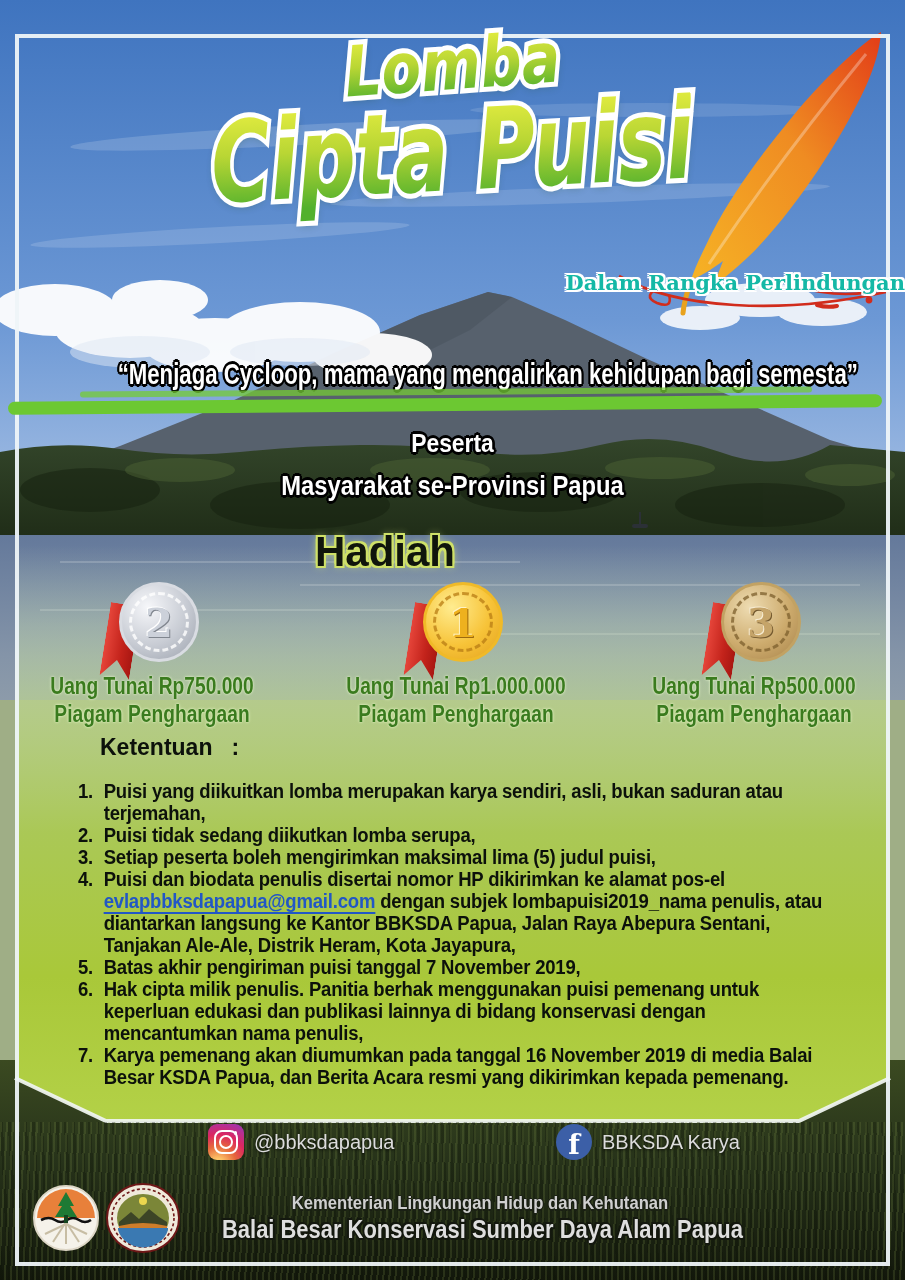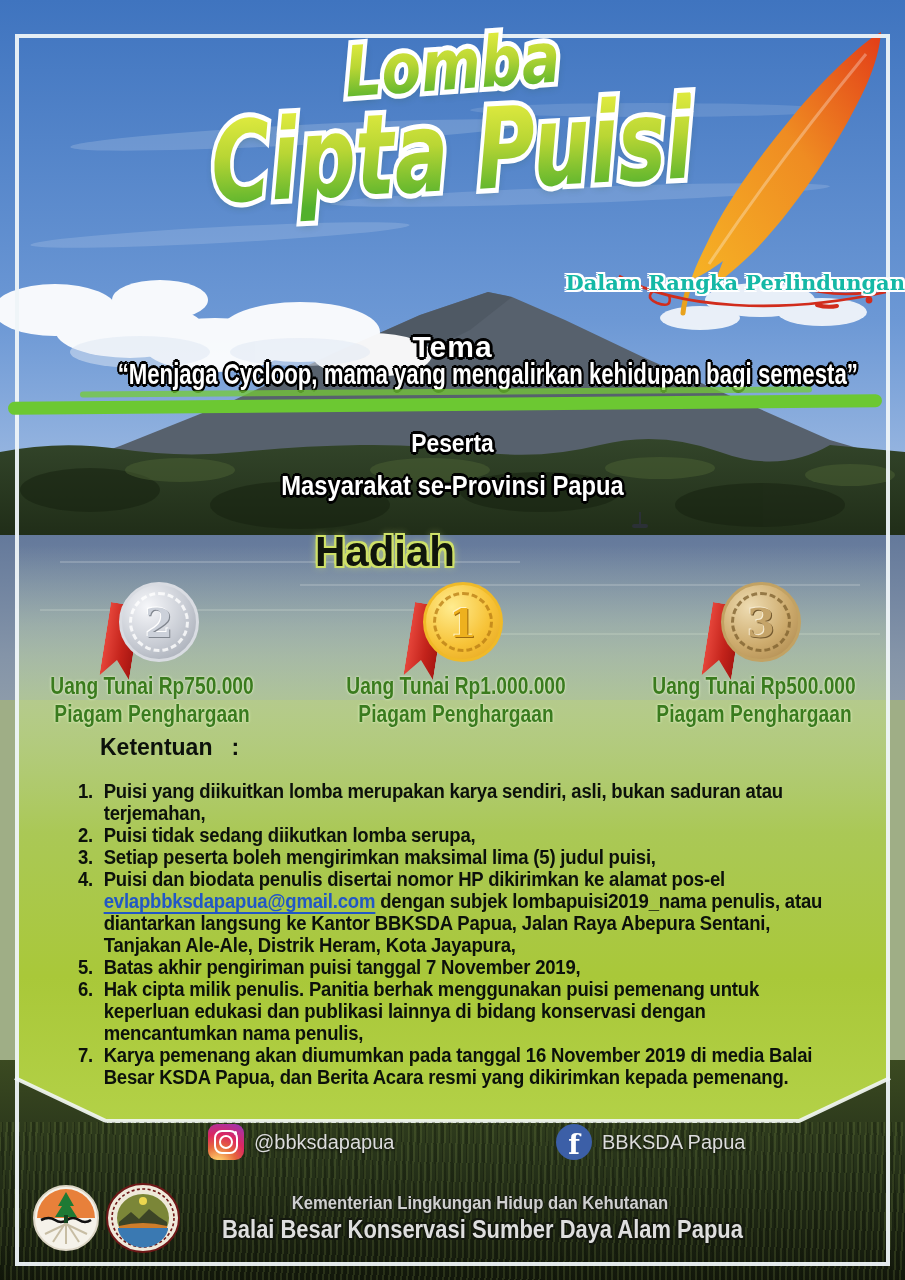--- a/index.html
+++ b/index.html
@@ -255,21 +255,20 @@
 
     <div class="script t1">
       <span class="wrap"><span class="stk" aria-hidden="true">Lomba</span><span class="fil">Lomba</span></span>
     </div>
     <div class="script t2">
       <span class="wrap"><span class="stk" aria-hidden="true">Cipta Puisi</span><span class="fil">Cipta Puisi</span></span>
     </div>
 
     <div class="subtitle sub1">Dalam Rangka Perlindungan</div>
 
-    <div class="outl tema-h">Tema</div>
     <div class="outl quote">“Menjaga Cycloop, mama yang mengalirkan kehidupan bagi semesta”</div>
     <div class="stroke-thin"></div>
     <div class="stroke-thick"></div>
 
     <div class="outl peserta-h">Peserta</div>
     <div class="outl peserta-v">Masyarakat se-Provinsi Papua</div>
 
     <div class="hadiah-h">Hadiah</div>
 
     <div class="prize p2">
@@ -342,21 +341,21 @@
       </div>
     </div>
 
     <div class="abs soc-ig">
       <div class="ig-frame"></div>
       <div class="ig-lens"></div>
       <div class="ig-dot"></div>
     </div>
     <div class="soc-txt igt">@bbksdapapua</div>
     <div class="abs soc-fb">f</div>
-    <div class="soc-txt fbt">BBKSDA Papua</div>
+    <div class="soc-txt fbt">BBKSDA Karya</div>
 
     <svg class="logo l-klhk" width="66" height="68" viewBox="0 0 66 68">
       <circle cx="33" cy="34" r="32" fill="#f5f2ea"></circle>
       <circle cx="33" cy="34" r="32" fill="none" stroke="#ddd6c6" stroke-width="2"></circle>
       <path d="M4,34 A29,29 0 0 1 62,34 Z" fill="#e8803a"></path>
       <g stroke="#c7bda4" stroke-width="2" fill="none">
         <path d="M33,38 L20,58"></path>
           <path d="M33,38 L33,60"></path>
           <path d="M33,38 L46,58"></path>
         <path d="M33,40 L12,50"></path>

